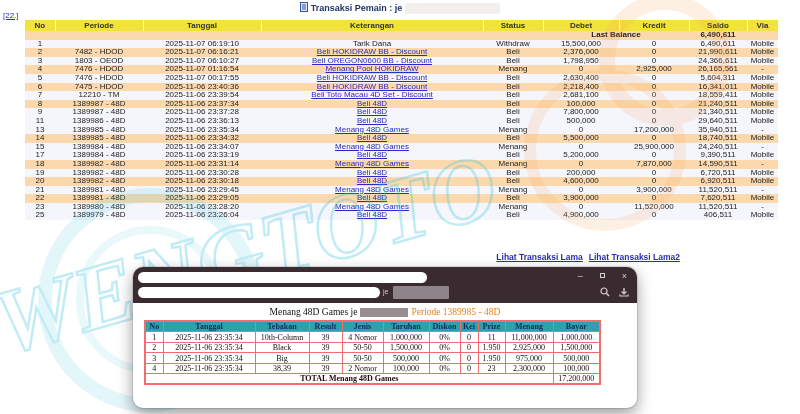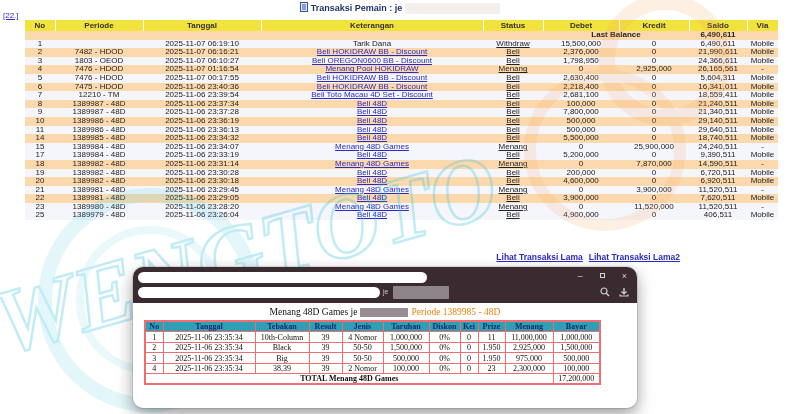--- a/index.html
+++ b/index.html
@@ -33,21 +33,21 @@
     background:var(--header-yellow,#F2E23C); color:#333; font-size:8px;
     height:11px; padding:0; border-right:1px solid #fff; white-space:nowrap; overflow:hidden;
   }
   .main-table td {
     height:8.5px; line-height:8.6px; padding:0; text-align:center;
     white-space:nowrap; overflow:hidden; color:#222;
   }
   tr.odd  td { background:var(--row-light,#F5F5FC); }
   tr.even td { background:var(--row-peach,#FBD9AC); }
   tr.lastbal td { background:var(--row-peach,#FBD9AC); font-weight:bold; }
-  .status   { color:var(--status-orange,#FF6622);text-decoration:underline; }
+  .status   { color:var(--status-orange,#FF6622); }
   a.ket     { color:var(--link-blue,#2A2AC4); text-decoration:underline; cursor:pointer; }
   .num-blue { color:var(--saldo-blue,#3333CC); }
   .saldo-bold { color:var(--saldo-blue,#3333CC); font-weight:bold; }
   .via { color:#333; }
 
   
   .footer-links {
     position:absolute; top:252px; left:440px; width:240px; z-index:1;
     display:flex; gap:6px; justify-content:flex-end;
     font-size:8.5px; font-weight:bold;
@@ -248,41 +248,41 @@
           <td>9</td>
           <td>1389987 - 48D</td>
           <td>2025-11-06 23:37:28</td>
           <td><a class="ket">Beli 48D</a></td>
           <td class="status">Beli</td>
           <td>7,800,000</td>
           <td class="num-blue">0</td>
           <td class="num-blue">21,340,511</td>
           <td class="via">Mobile</td>
         </tr>
-        <tr class="even">
-          <td>10</td>
-          <td>1389986 - 48D</td>
-          <td>2025-11-06 23:36:19</td>
-          <td><a class="ket">Beli 48D</a></td>
-          <td class="status">Beli</td>
-          <td>500,000</td>
-          <td class="num-blue">0</td>
-          <td class="num-blue">29,140,511</td>
-          <td class="via">Mobile</td>
-        </tr>
         <tr class="odd">
           <td>11</td>
           <td>1389986 - 48D</td>
           <td>2025-11-06 23:36:13</td>
           <td><a class="ket">Beli 48D</a></td>
           <td class="status">Beli</td>
           <td>500,000</td>
           <td class="num-blue">0</td>
           <td class="num-blue">29,640,511</td>
           <td class="via">Mobile</td>
+        </tr>
+        <tr class="odd">
+          <td>13</td>
+          <td>1389985 - 48D</td>
+          <td>2025-11-06 23:35:34</td>
+          <td><a class="ket">Menang 48D Games</a></td>
+          <td class="status">Menang</td>
+          <td>0</td>
+          <td class="num-blue">17,200,000</td>
+          <td class="num-blue">35,940,511</td>
+          <td class="via">-</td>
         </tr>
         <tr class="even">
           <td>14</td>
           <td>1389985 - 48D</td>
           <td>2025-11-06 23:34:32</td>
           <td><a class="ket">Beli 48D</a></td>
           <td class="status">Beli</td>
           <td>5,500,000</td>
           <td class="num-blue">0</td>
           <td class="num-blue">18,740,511</td>

